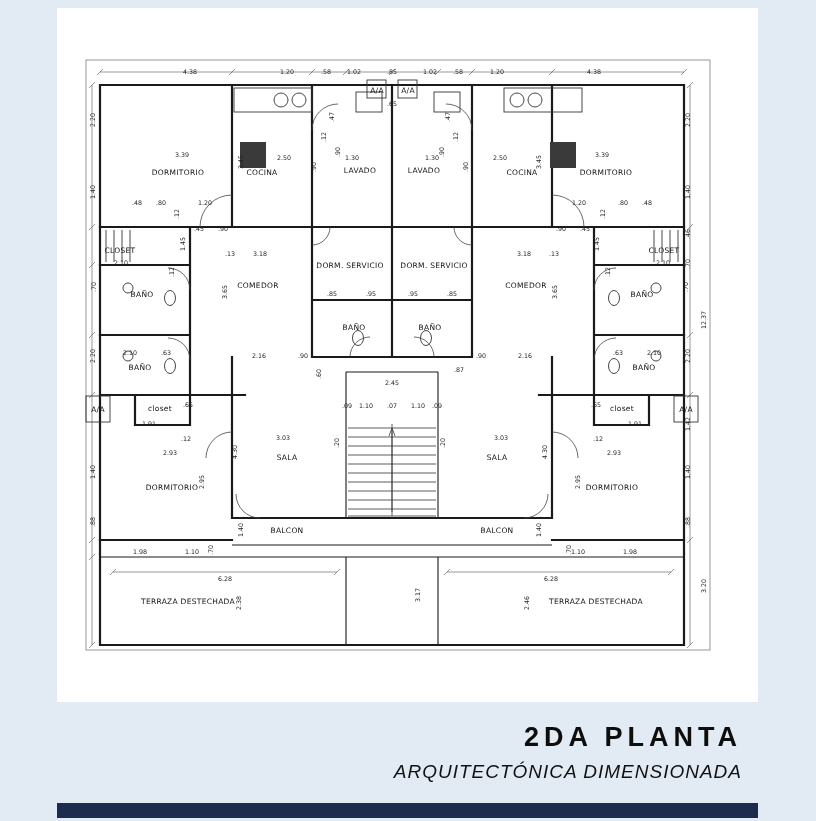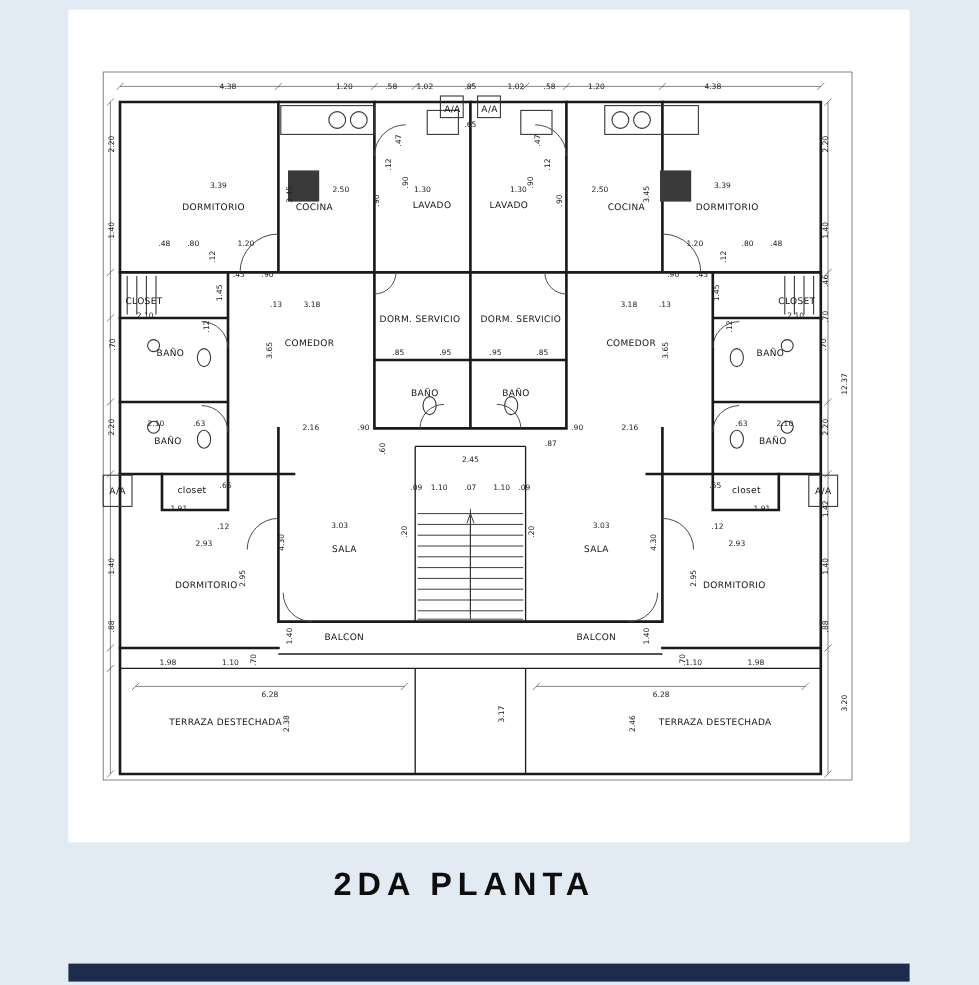--- a/index.html
+++ b/index.html
@@ -15,21 +15,21 @@
   #plan-svg{position:absolute;left:0;top:0;}
   .room-label{
     font-family:"DejaVu Sans",sans-serif;font-size:7.5px;fill:#111;
     text-anchor:middle;letter-spacing:.3px;
   }
   .dim-label{
     font-family:"DejaVu Sans",sans-serif;font-size:6.3px;fill:#222;
     text-anchor:middle;
   }
   .title-block{
-    position:absolute;left:16px;top:722px;width:742px;text-align:center;
+    position:absolute;left:0;top:722px;width:742px;text-align:right;
   }
   .title-heading{
     font-family:"Liberation Sans",sans-serif;font-weight:bold;
     font-size:27px;letter-spacing:5px;color:#0d0d0d;margin:0;
   }
   .title-sub{
     font-family:"Liberation Sans",sans-serif;font-style:italic;
     font-size:19px;letter-spacing:1px;color:#111;margin:8px 0 0 0;font-weight:normal;
   }
   .footer-bar{
@@ -276,15 +276,16 @@
         <text x="690" y="472" transform="rotate(-90 690 472)" class="dim-label">1.40</text>
         <text x="690" y="522" transform="rotate(-90 690 522)" class="dim-label">.88</text>
         <text x="706" y="320" transform="rotate(-90 706 320)" class="dim-label">12.37</text>
         <text x="706" y="586" transform="rotate(-90 706 586)" class="dim-label">3.20</text>
       </g>
   </svg>
 </div>
 
 <div class="title-block">
   <h1 class="title-heading">2DA PLANTA</h1>
+  <h2 class="title-sub">ARQUITECTÓNICA DIMENSIONADA</h2>
 </div>
 
 <div class="footer-bar"></div>
 
 </body></html>

